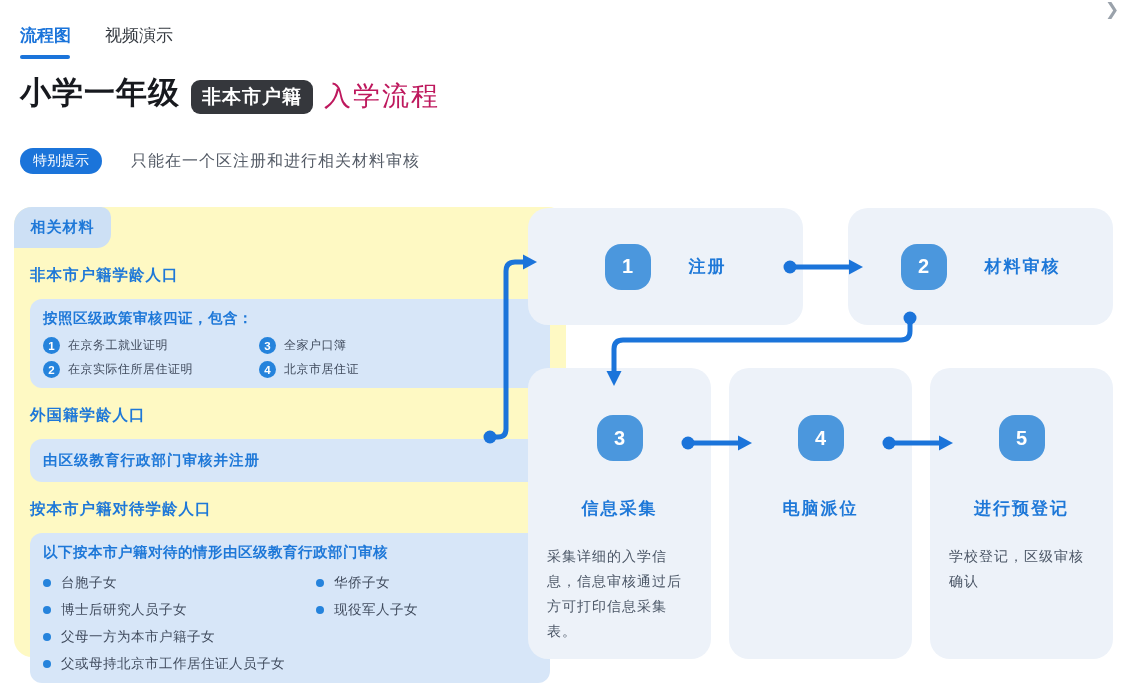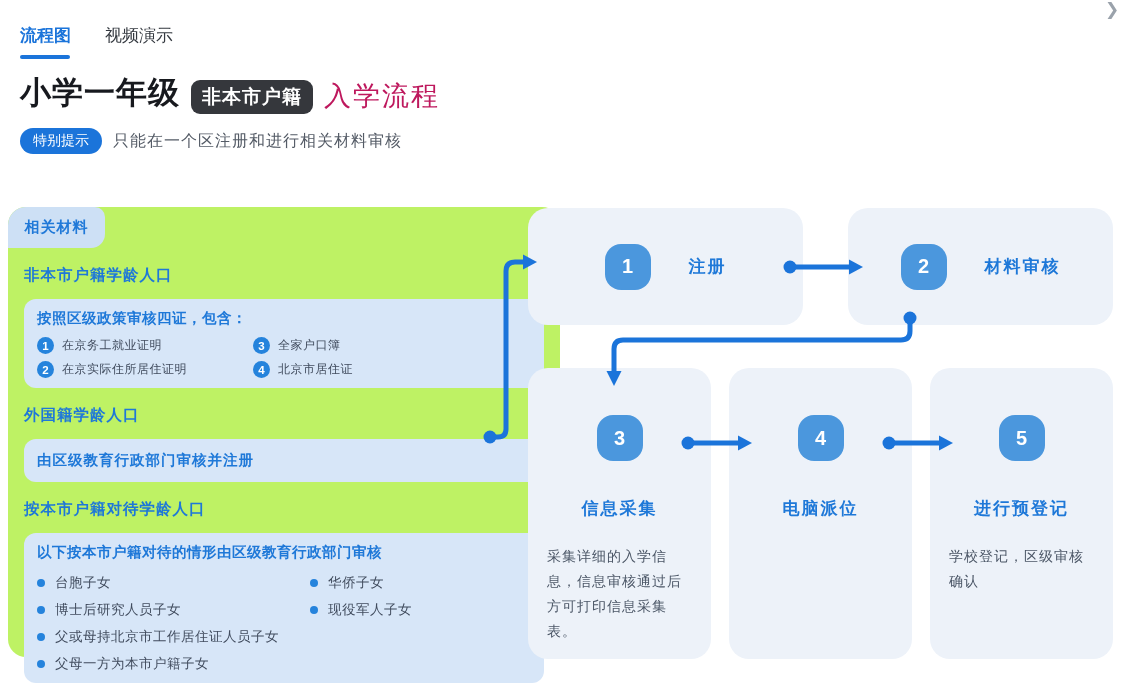--- a/index.html
+++ b/index.html
@@ -17,28 +17,28 @@
     content: ""; position: absolute; left: 0; bottom: 0;
     width: 50px; height: 4px; background: #1b74da; border-radius: 2px;
   }
   .collapse { position: absolute; left: 1105px; top: 1px; color: #9aa2ab;
     font-size: 17px; font-weight: bold; line-height: 1; cursor: pointer; }
   .title-row { position: absolute; left: 20px; top: 72px; display: flex; align-items: flex-end; gap: 11px; }
   .title-main { font-size: 31px; font-weight: 900; color: #17191e; letter-spacing: 1px; }
   .title-badge { background: #35373c; color: #ffffff; font-weight: bold; font-size: 19px;
     padding: 4px 11px; border-radius: 9px; letter-spacing: 1px; }
   .title-suffix { font-size: 27px; color: #be185d; letter-spacing: 2px; }
-  .notice-row { position: absolute; left: 20px; top: 128px; display: flex; align-items: center; gap: 11px; }
+  .notice-row { position: absolute; left: 20px; top: 148px; display: flex; align-items: center; gap: 29px; }
   .notice-pill { background: #1b74da; color: #fff; font-size: 14px; padding: 4px 13px;
     border-radius: 999px; }
   .notice-text { font-size: 16px; color: #545b66; letter-spacing: 1px; }
 
   
-  .panel { position: absolute; left: 8px; top: 207px; width: 552px; height: 450px;
-    background: #bef264; border-radius: 18px; }
+  .panel { position: absolute; left: 14px; top: 207px; width: 552px; height: 450px;
+    background: #fef9c3; border-radius: 18px; }
   .panel-tab { width: 97px; height: 41px; background: #cde0f5;
     border-radius: 18px 10px 14px 0; display: flex; align-items: center; justify-content: center;
     color: #2079d8; font-weight: bold; font-size: 15px; letter-spacing: 1px; }
   .panel-body { padding: 0 16px; }
   .p-heading { color: #1e78d8; font-size: 15.5px; font-weight: bold; letter-spacing: 1px; margin-top: 17px; }
   .p-box { background: #d7e6f8; border-radius: 12px; margin-top: 13px; padding: 10px 13px; }
   .p-box-title { color: #1e78d8; font-size: 14.5px; font-weight: bold; letter-spacing: 0.5px; }
   .num-grid { display: grid; grid-template-columns: 216px 1fr; row-gap: 7px; margin-top: 9px; }
   .num-item { display: flex; align-items: center; gap: 8px; }
   .num-circle { width: 17px; height: 17px; border-radius: 50%; background: #2583dc; color: #fff;
@@ -131,25 +131,25 @@
           <div class="bullet-item">
             <span class="bullet-dot"></span>
             <span class="bullet-text">台胞子女</span>
           </div>
           <div class="bullet-item">
             <span class="bullet-dot"></span>
             <span class="bullet-text">博士后研究人员子女</span>
           </div>
           <div class="bullet-item">
             <span class="bullet-dot"></span>
+            <span class="bullet-text">父母一方为本市户籍子女</span>
+          </div>
+          <div class="bullet-item">
+            <span class="bullet-dot"></span>
             <span class="bullet-text">父或母持北京市工作居住证人员子女</span>
-          </div>
-          <div class="bullet-item">
-            <span class="bullet-dot"></span>
-            <span class="bullet-text">父母一方为本市户籍子女</span>
           </div>
         </div>
         <div class="bullet-col2">
           <div class="bullet-item">
             <span class="bullet-dot"></span>
             <span class="bullet-text">华侨子女</span>
           </div>
           <div class="bullet-item">
             <span class="bullet-dot"></span>
             <span class="bullet-text">现役军人子女</span>

